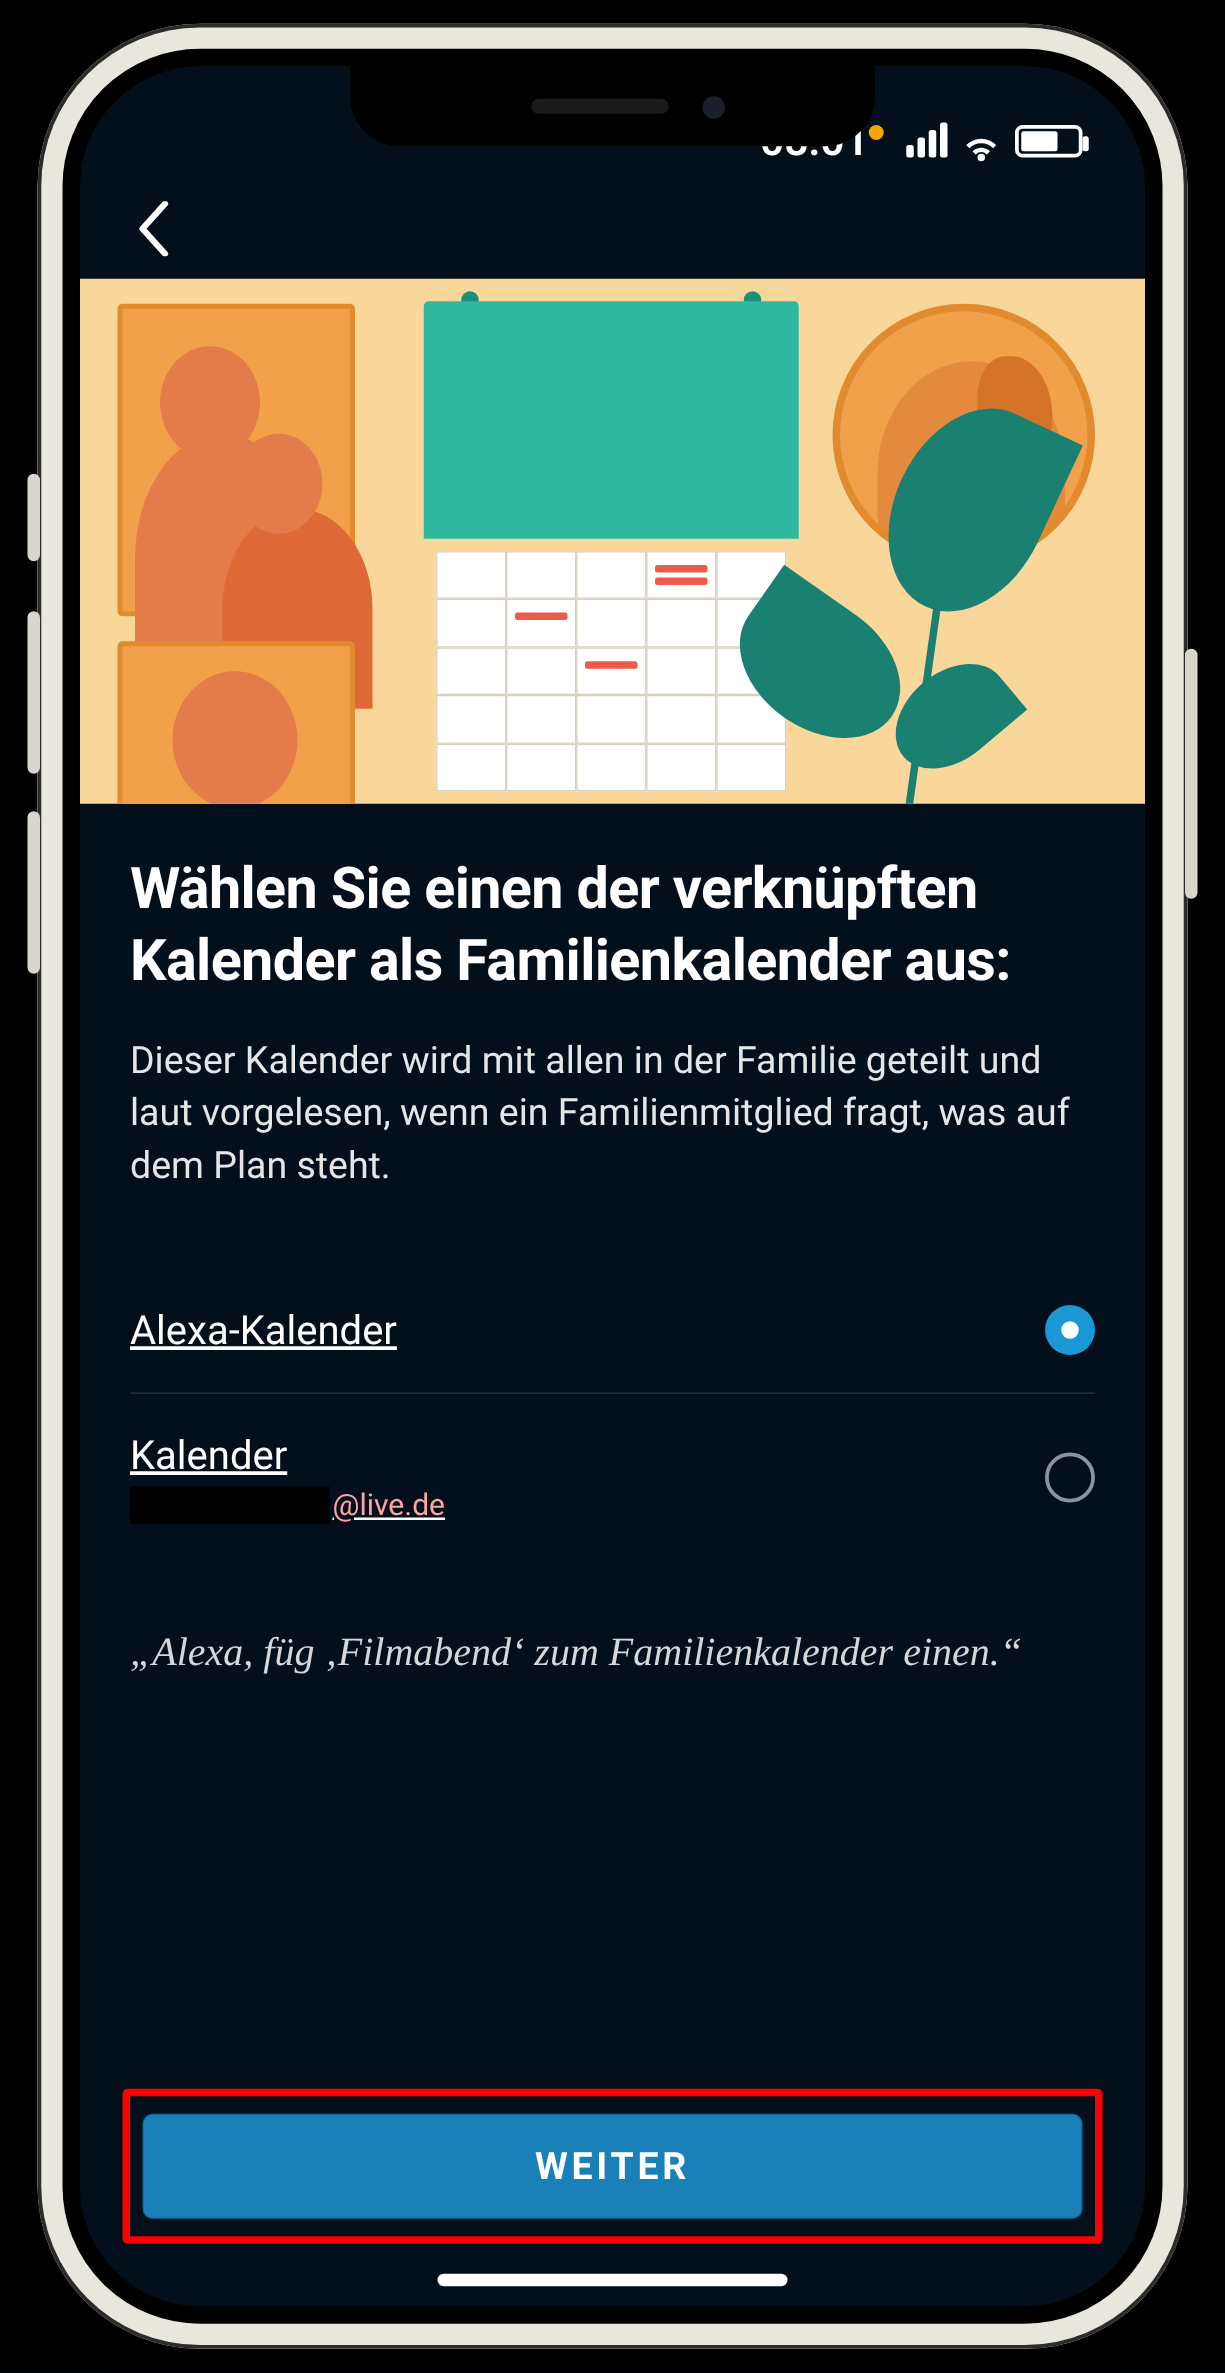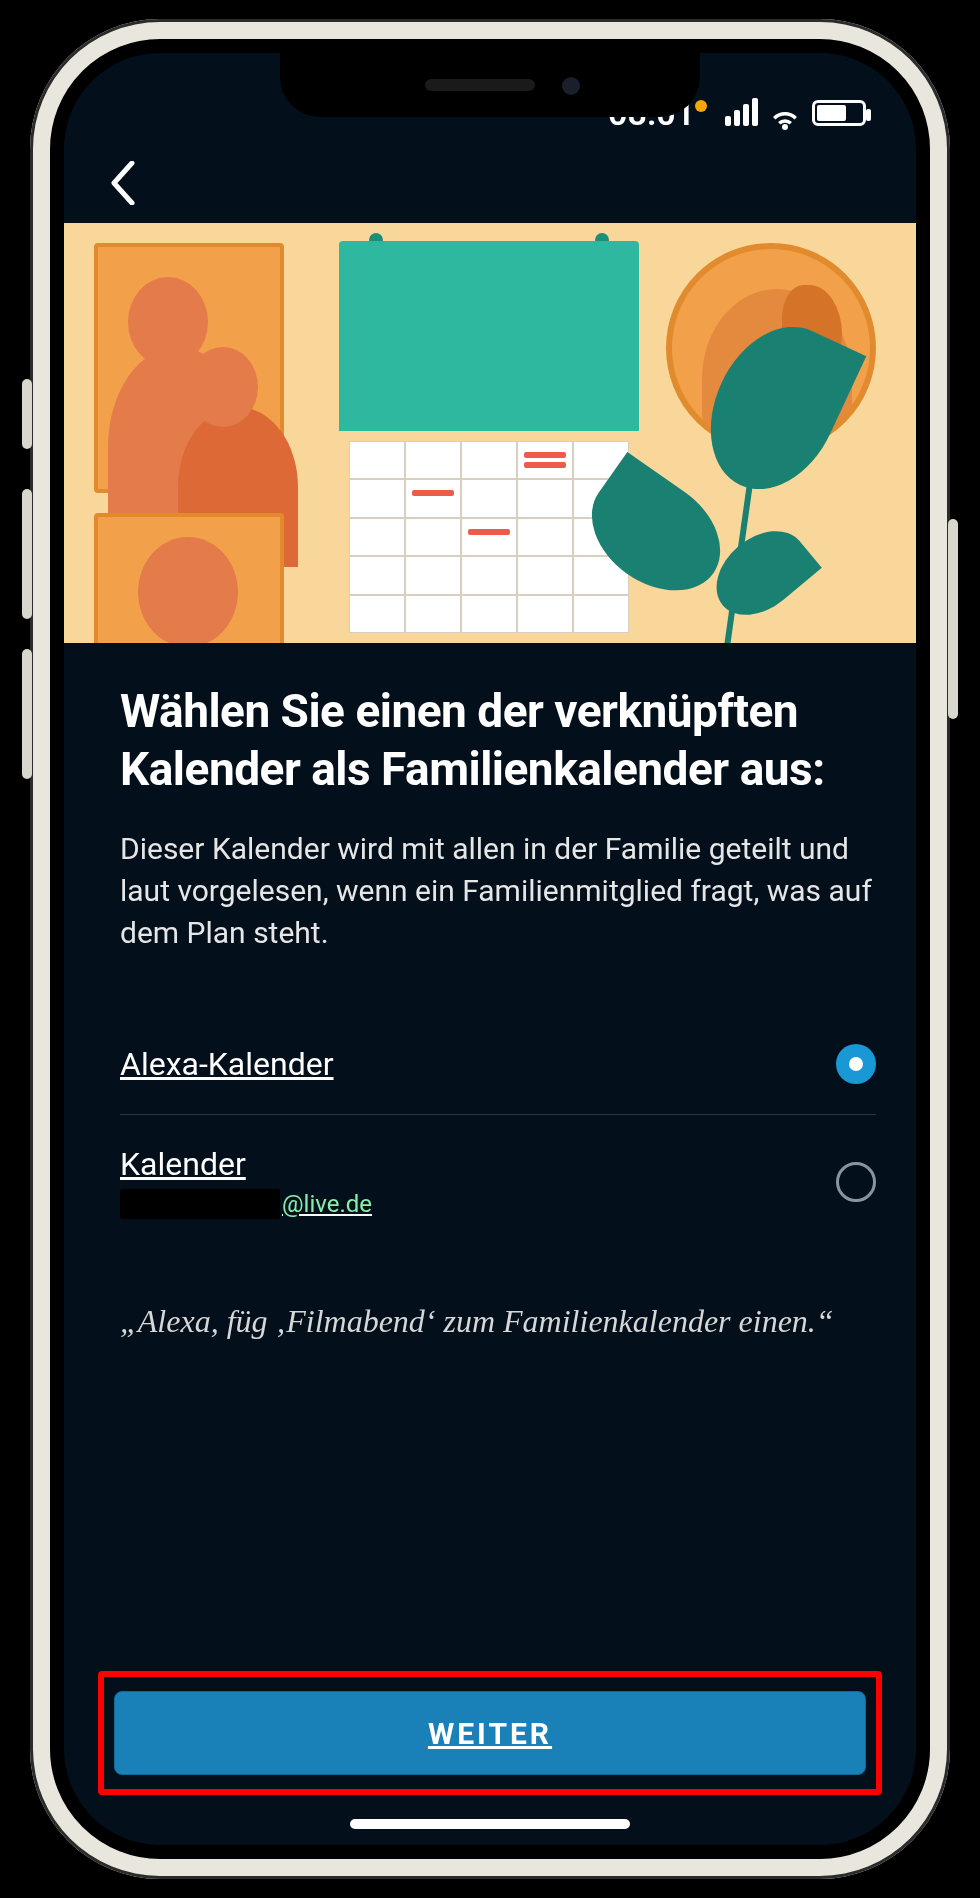--- a/index.html
+++ b/index.html
@@ -170,21 +170,21 @@
     position:absolute; right:20px; bottom:-20px;
   }
   .hero .leaf {
     position:absolute; background:#1a8071; border-radius:50% 0 50% 50%;
   }
   .hero .stem {
     position:absolute; width:6px; background:#1a8071; border-radius:3px;
   }
 
   .content {
-    padding: 40px 40px 0 56px;
+    padding: 40px 40px 0 40px;
   }
   h1.title {
     font-size: 46px;
     font-weight: 700;
     line-height: 1.25;
     letter-spacing: -0.5px;
     margin-bottom: 30px;
   }
   p.desc {
     font-size: 30px;
@@ -195,21 +195,21 @@
   .options { }
   .opt {
     display:flex;
     align-items:center;
     justify-content:space-between;
     padding: 30px 0;
   }
   .divider { height:1px;background:#2a3540;margin:0; }
   .opt .labels { display:flex;flex-direction:column; gap:6px;text-decoration:underline;}
   .opt .label { font-size:32px;color:#fff; }
-  .opt .sub { font-size:24px;color:#86efac; display:flex; align-items:center; gap:2px;}
+  .opt .sub { font-size:24px;color:#fca5a5; display:flex; align-items:center; gap:2px;}
   .opt .sub .redact { display:inline-block; width:160px; height:30px; background:#000; border-radius:2px;}
   .radio {
     width:40px;height:40px;border-radius:50%;
     display:flex;align-items:center;justify-content:center;
     flex: 0 0 40px;
   }
   .radio.selected { background:#1a98d6; }
   .radio.selected::after{content:"";width:14px;height:14px;background:#fff;border-radius:50%;}
   .radio.unselected { border:3px solid #8a949c; }
 
@@ -219,21 +219,20 @@
     font-size: 32px;
     color:#d7d7d7;
     line-height:1.4;
     margin-top: 50px;
   }
 
   .bottom-area {
     position:absolute;
     left:0;right:0;bottom:50px;
     padding: 0 34px;
-    text-decoration: underline;
   }
   .highlight-box {
     border: 6px solid #ff0000;
     padding: 14px 10px;
     border-radius: 4px;
   }
   .primary-btn {
     width:100%;
     height:84px;
     border-radius:8px;

